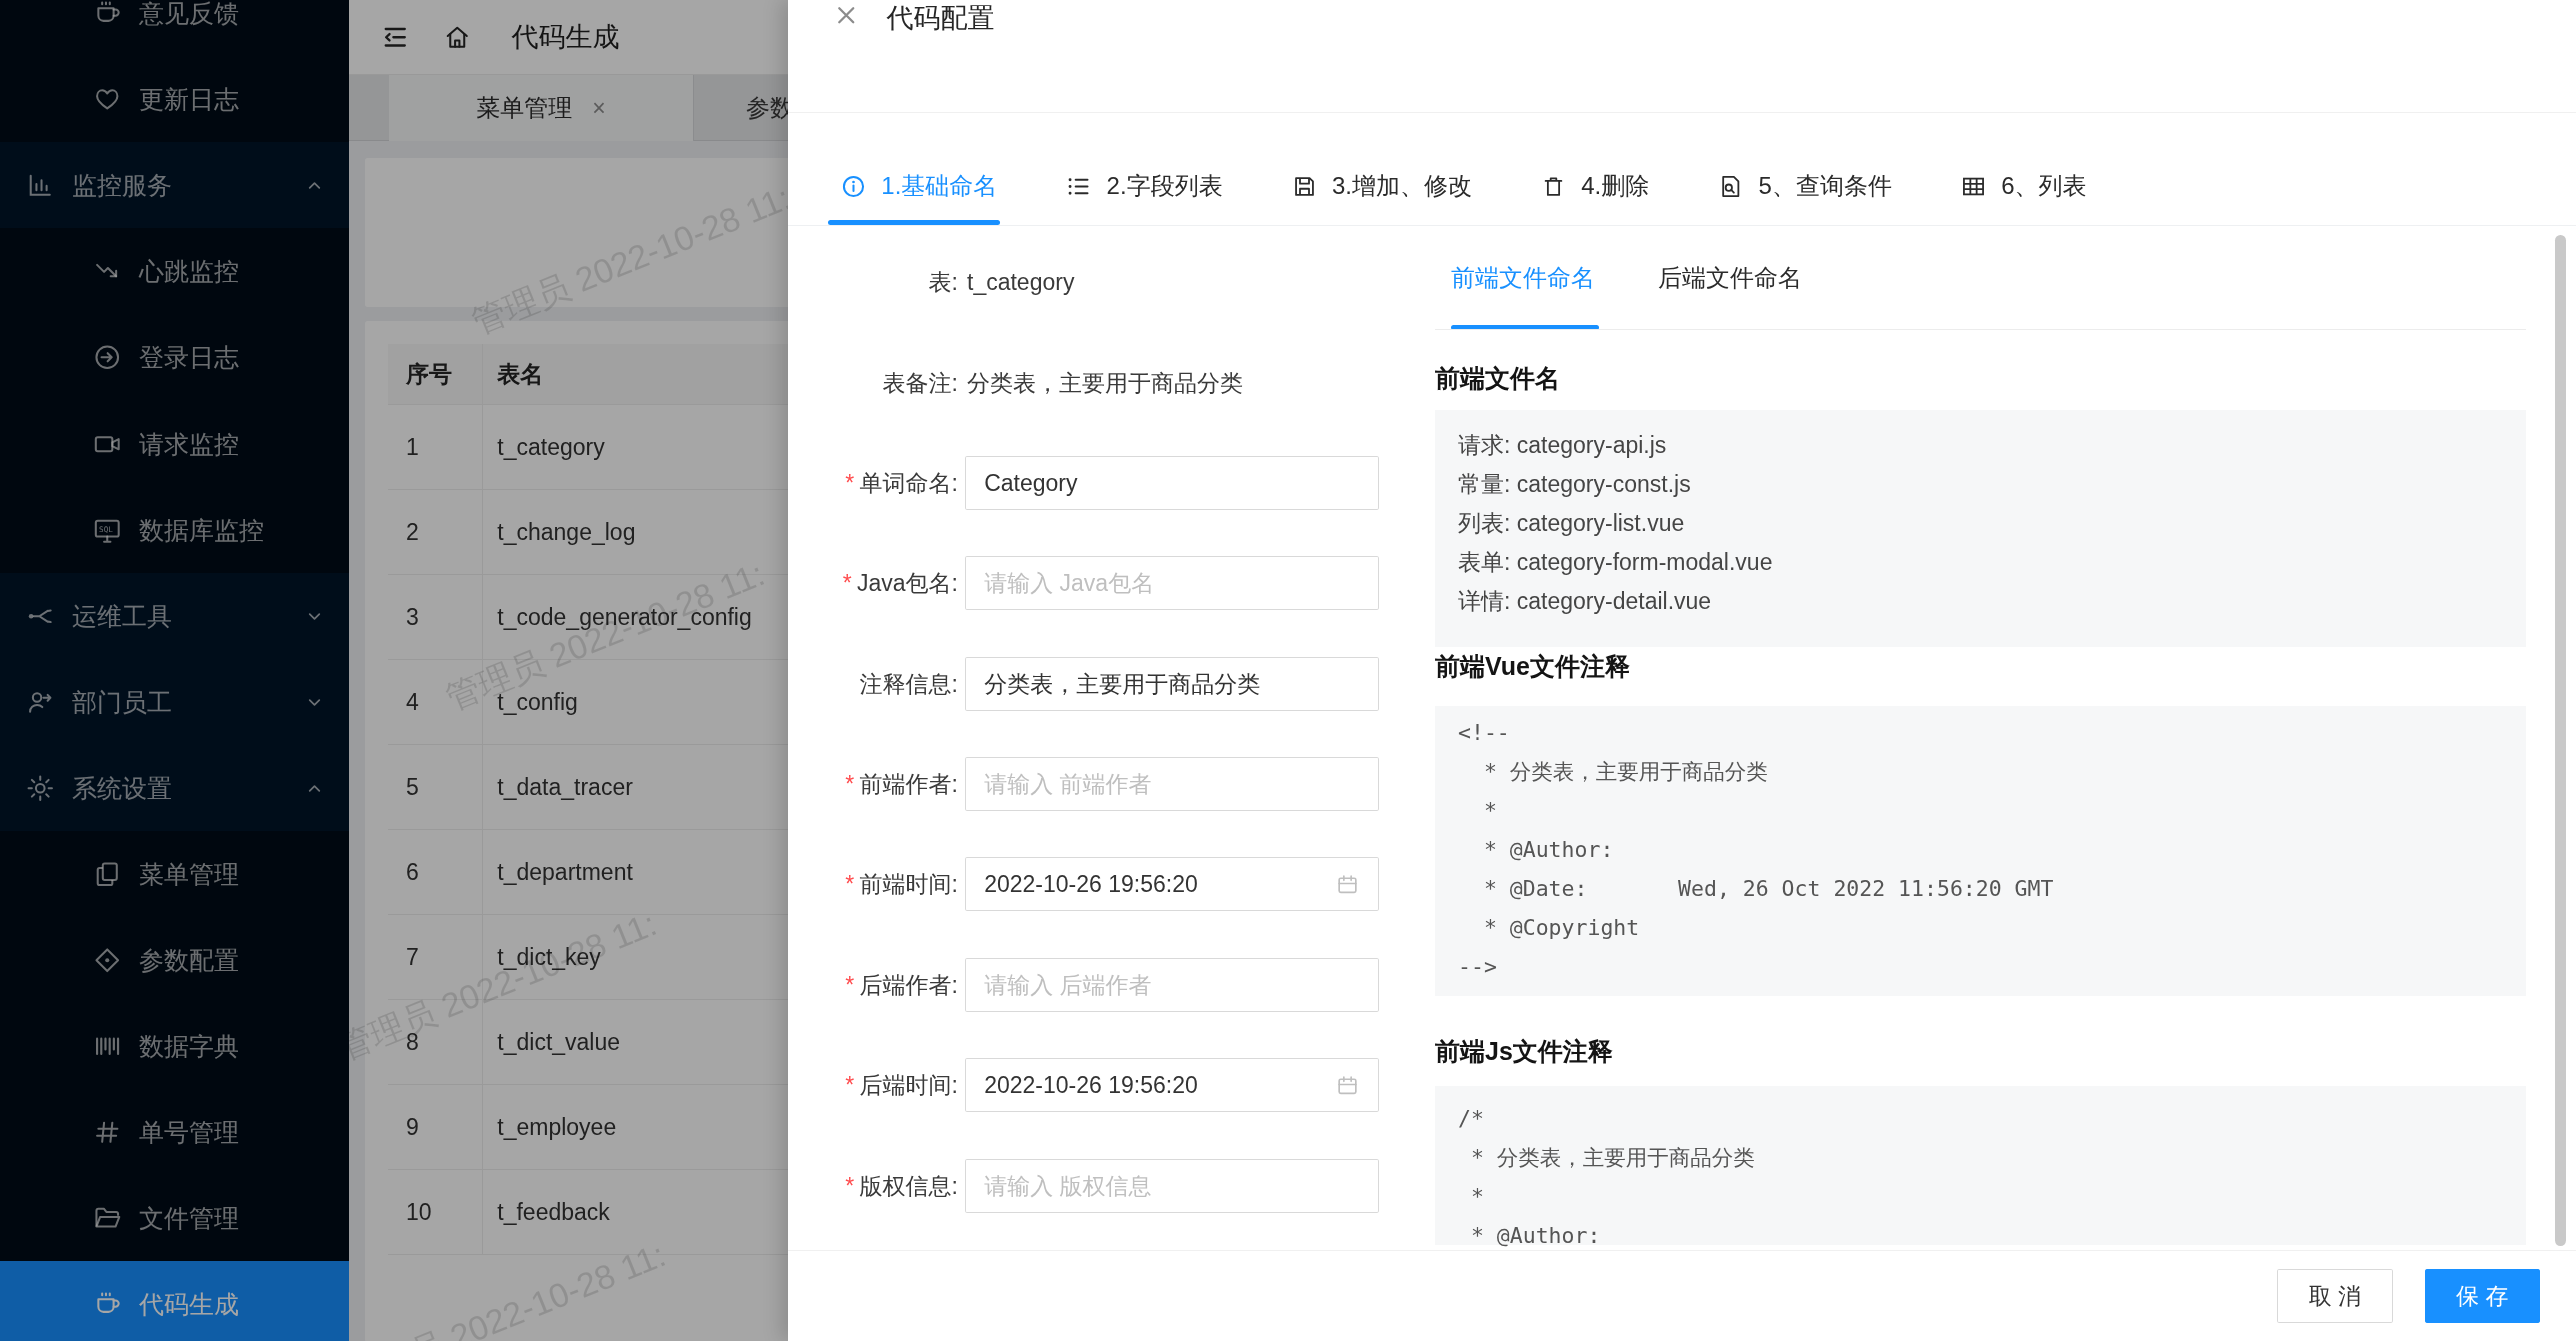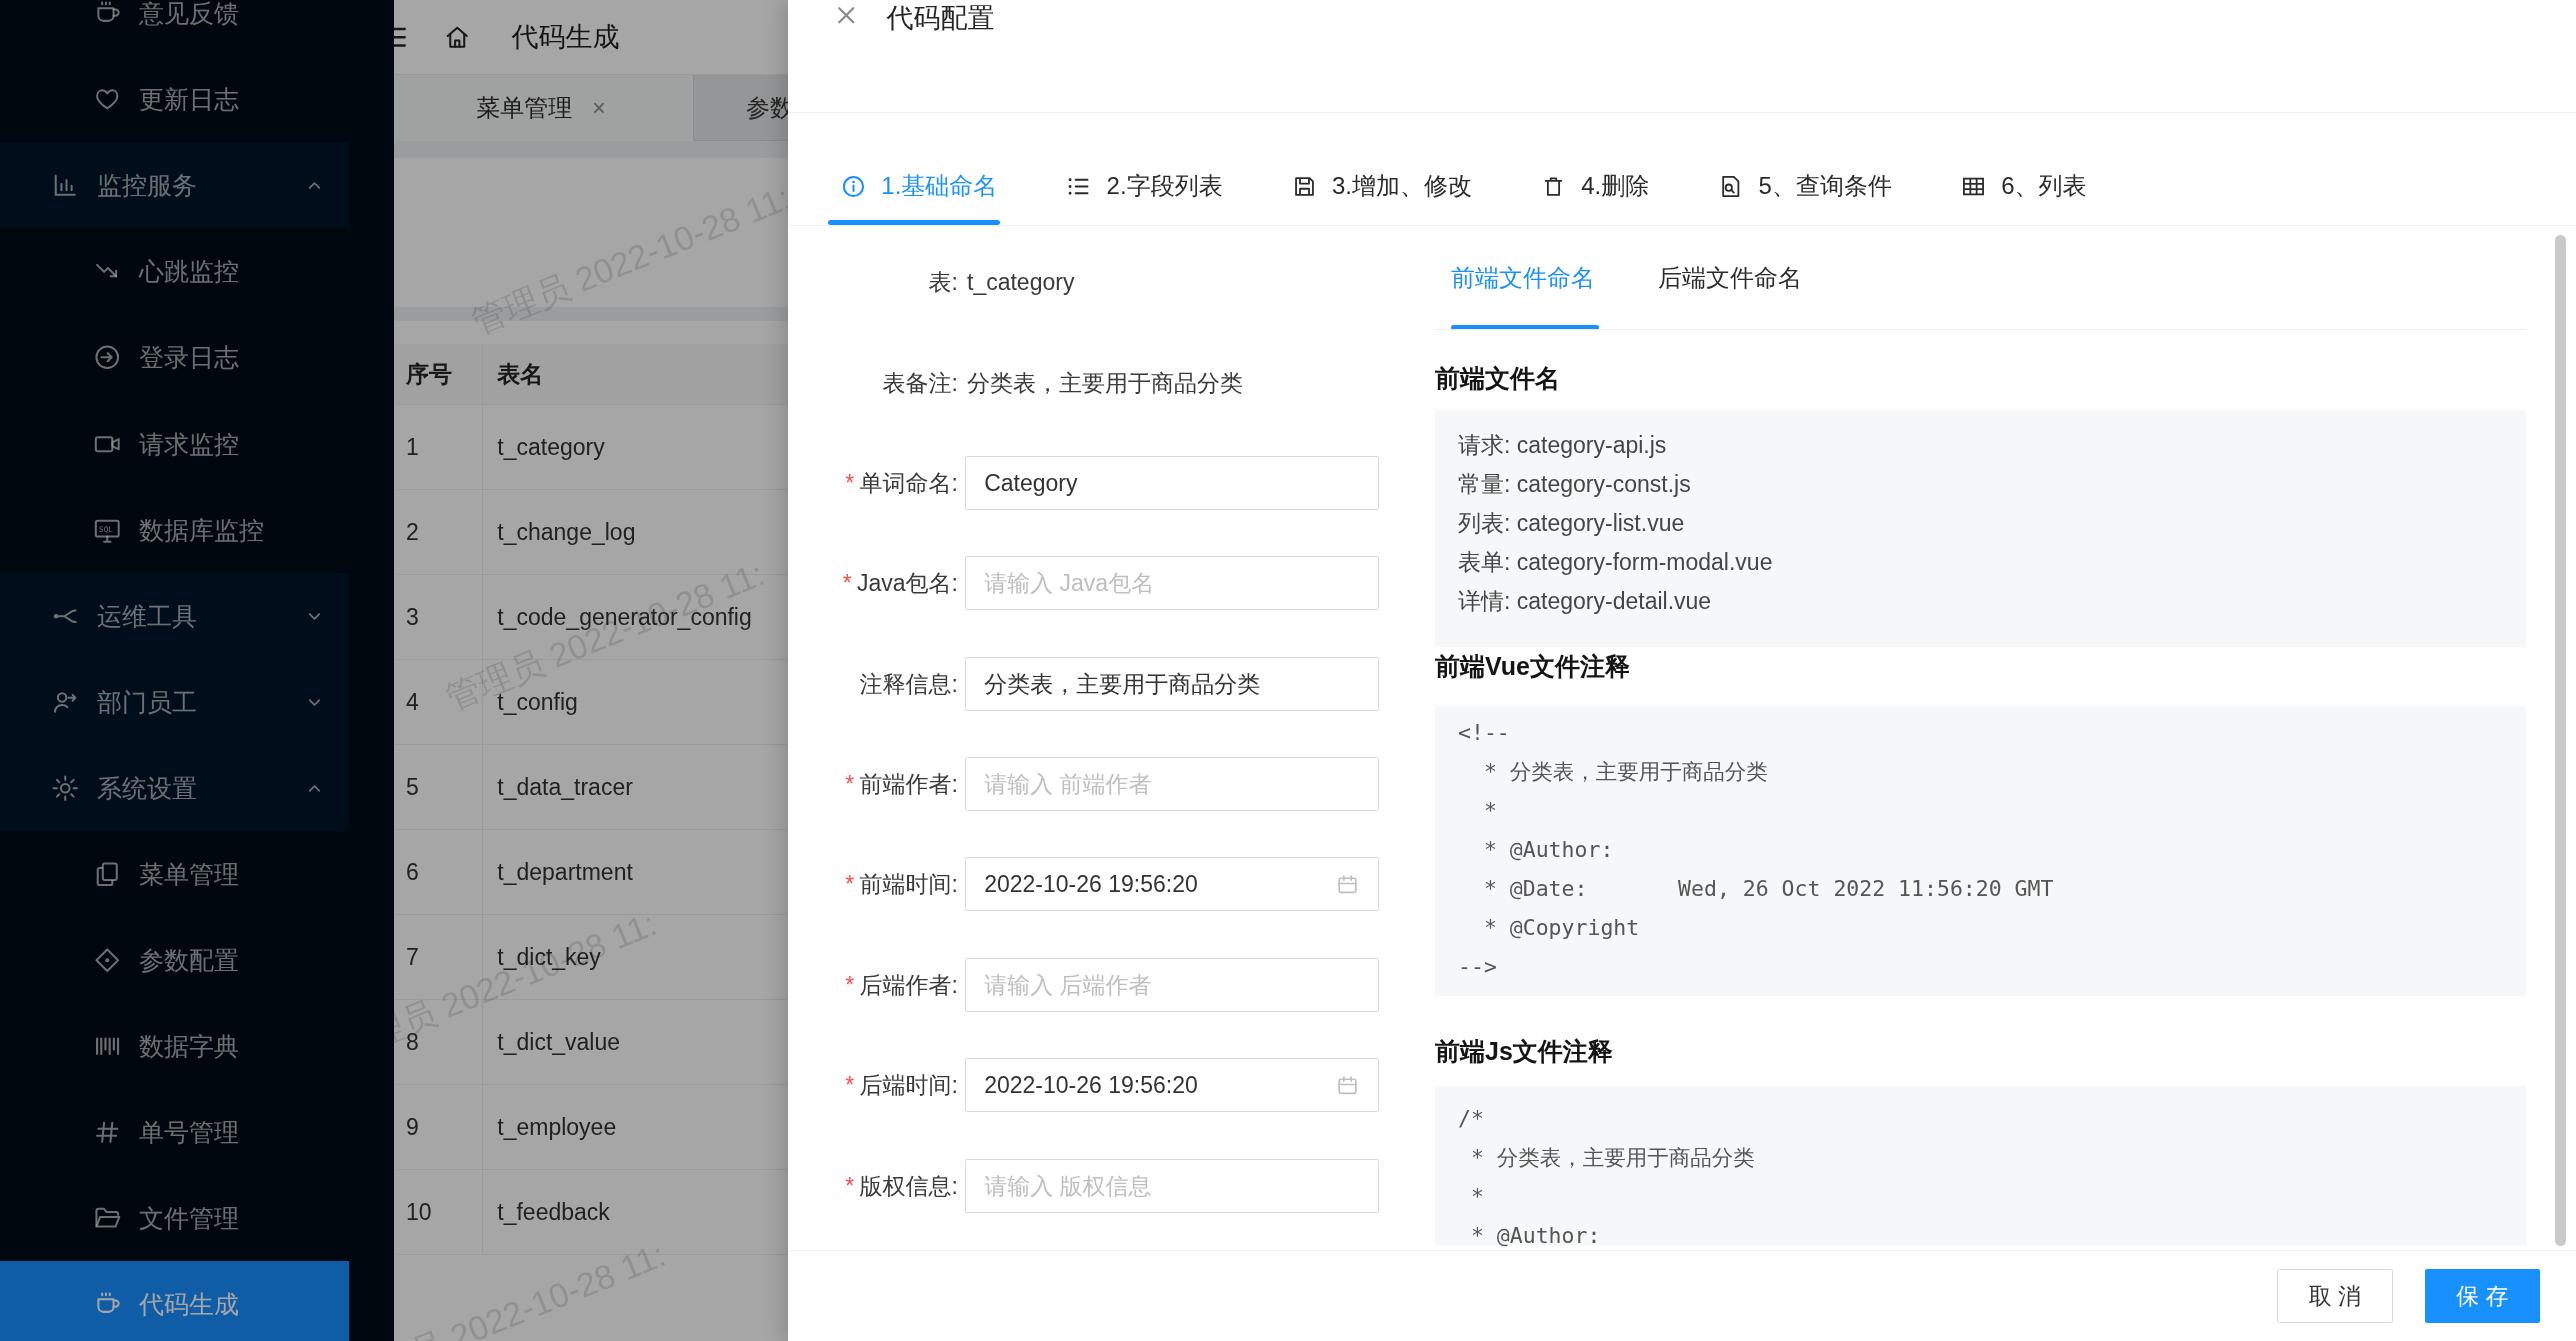--- a/index.html
+++ b/index.html
@@ -1,26 +1,26 @@
 <!DOCTYPE html>
 <html style="font-size:14.3px"><head>
 <meta charset="utf-8">
 <style>
   * { box-sizing: border-box; margin: 0; padding: 0; }
   html,body { width: 2576px; height: 1341px; }
   body { font-family: "Liberation Sans", "DejaVu Sans", sans-serif; font-size: 23px; color: #333; background:#fff; }
   .screen { position: relative; width: 2576px; height: 1341px; overflow: hidden; background:#fff; }
 
   
-  .sidebar { position:absolute; left:0; top:0; width:394px; height:1341px; background:#000c17; overflow:hidden; z-index:10; }
+  .sidebar { position:absolute; left:0; top:0; width:349px; height:1341px; background:#000c17; overflow:hidden; z-index:10; }
   .mi { position:absolute; left:0; width:349px; height:86px; display:flex; align-items:center; color:rgba(255,255,255,.65); font-size:25px; cursor:pointer; }
   .mi .ic { width:32px; height:32px; flex:0 0 32px; display:flex; align-items:center; justify-content:center; }
   .mi .ic svg { width:30.5px; height:30.5px; }
   .mi.child { padding-left:91px; }
-  .mi.group { padding-left:49px; background:#001529; }
+  .mi.group { padding-left:24px; background:#001529; }
   .mi .lbl { margin-left:16px; white-space:nowrap; }
   .mi .chev { position:absolute; right:23px; width:23px; height:23px; }
   .mi.active { background:#1890ff; color:#fff; }
 
   
   .main { position:absolute; left:349px; top:0; width:2227px; height:1341px; background:#eef0f3; overflow:hidden; }
   .m-header { position:absolute; left:0; top:0; right:0; height:75px; background:#fff; display:flex; align-items:center; border-bottom:0.9px solid #ececec; }
   .m-header svg { width:30.5px; height:30.5px; color:#262626; }
   .hicon { margin-left:30.5px; display:flex; cursor:pointer; }
   .hicon.home { margin-left:32px; }

